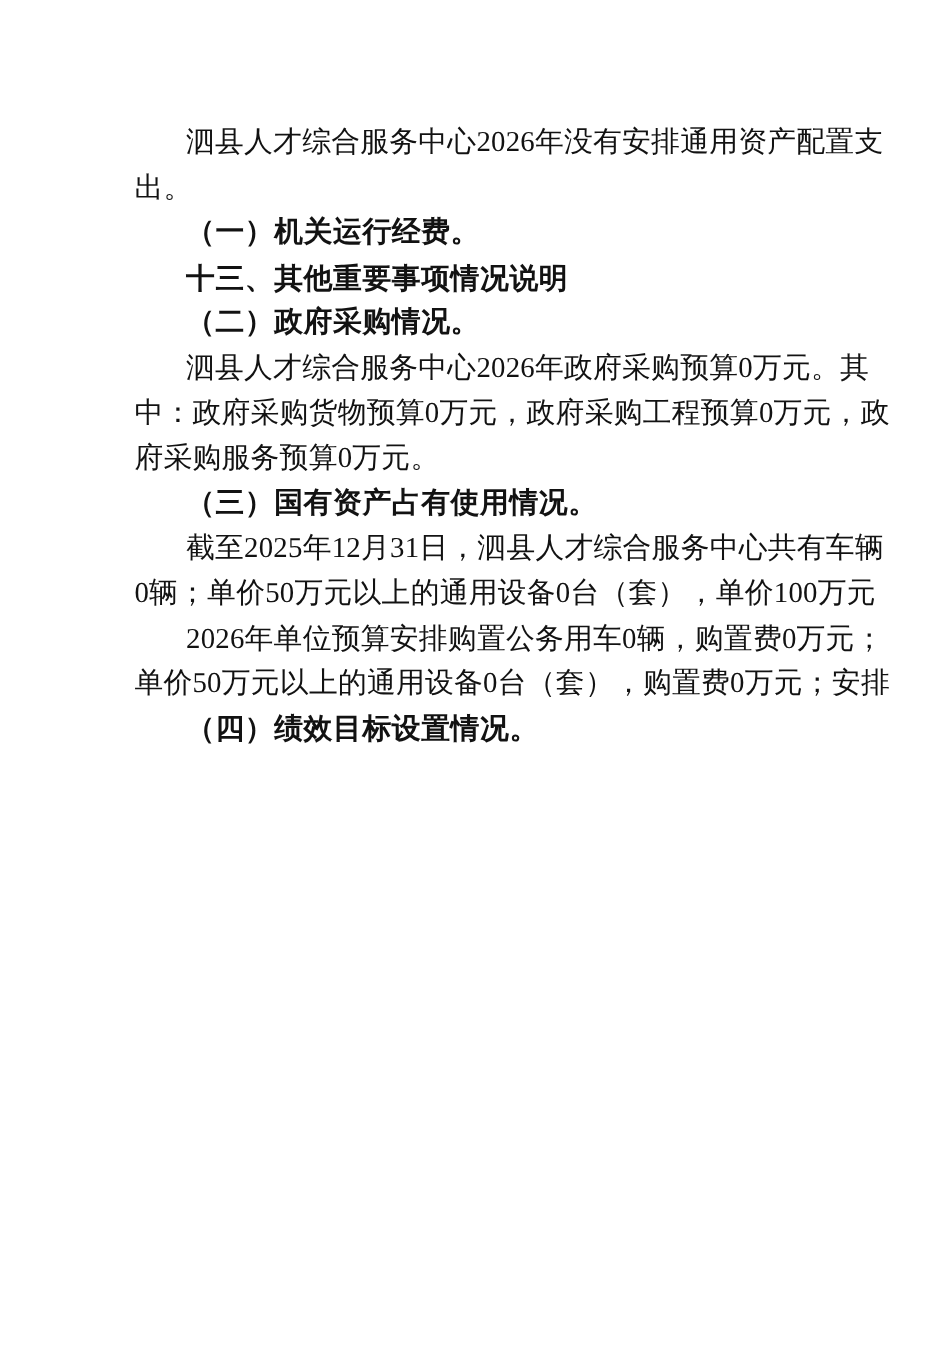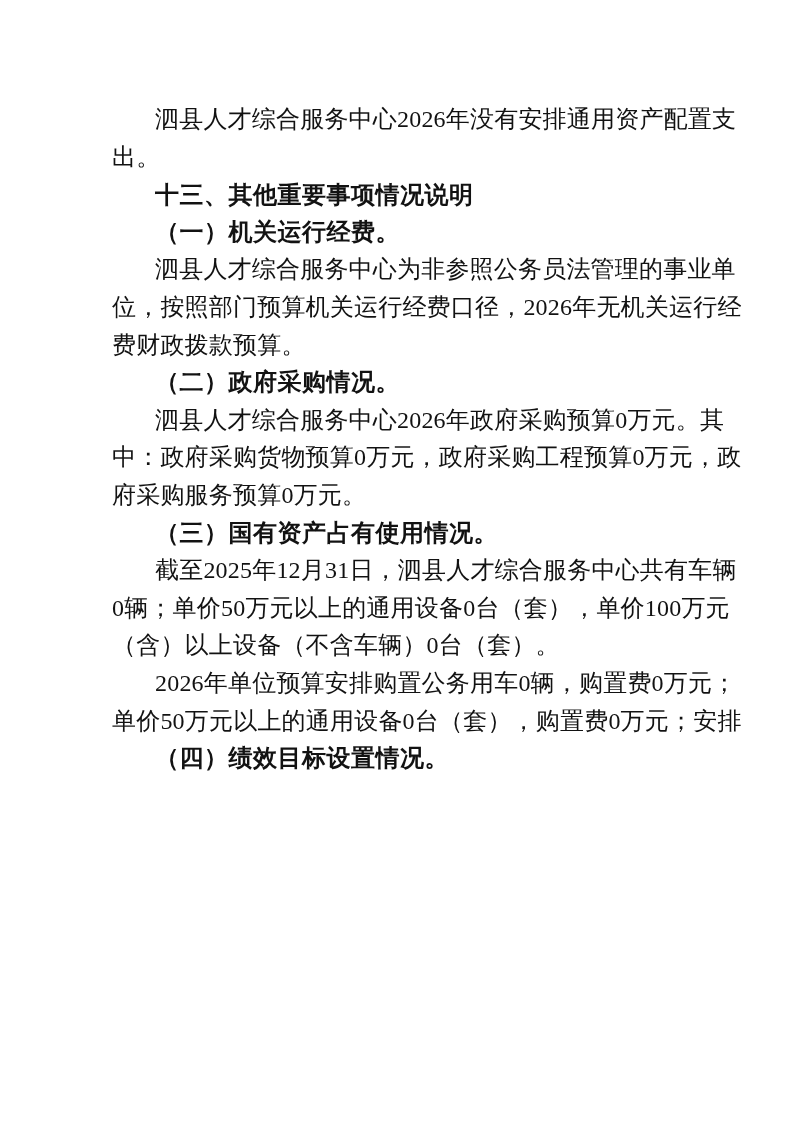--- a/index.html
+++ b/index.html
@@ -52,46 +52,40 @@
 </style>
 </head>
 <body>
 
 <div class="page">
   <div class="content" style="color: rgb(18, 18, 18);">
       <div class="block block-body">
         <div class="line indent fill">泗县人才综合服务中心2026年没有安排通用资产配置支</div>
         <div class="line">出。</div>
       </div>
-      <div class="block block-heading1">
-        <div class="line indent">十三、其他重要事项情况说明</div>
-      </div>
       <div class="block block-heading2">
         <div class="line indent">（一）机关运行经费。</div>
       </div>
-      <div class="block block-body">
-        <div class="line indent fill">泗县人才综合服务中心为非参照公务员法管理的事业单</div>
-        <div class="line fill">位，按照部门预算机关运行经费口径，2026年无机关运行经</div>
-        <div class="line">费财政拨款预算。</div>
+      <div class="block block-heading1">
+        <div class="line indent">十三、其他重要事项情况说明</div>
       </div>
       <div class="block block-heading2">
         <div class="line indent">（二）政府采购情况。</div>
       </div>
       <div class="block block-body">
         <div class="line indent fill">泗县人才综合服务中心2026年政府采购预算0万元。其</div>
         <div class="line fill">中：政府采购货物预算0万元，政府采购工程预算0万元，政</div>
         <div class="line">府采购服务预算0万元。</div>
       </div>
       <div class="block block-heading2">
         <div class="line indent">（三）国有资产占有使用情况。</div>
       </div>
       <div class="block block-body">
         <div class="line indent fill">截至2025年12月31日，泗县人才综合服务中心共有车辆</div>
         <div class="line fill">0辆；单价50万元以上的通用设备0台（套），单价100万元</div>
-        <div class="line">（含）以上设备（不含车辆）0台（套）。</div>
       </div>
       <div class="block block-body">
         <div class="line indent fill">2026年单位预算安排购置公务用车0辆，购置费0万元；</div>
         <div class="line fill">单价50万元以上的通用设备0台（套），购置费0万元；安排</div>
       </div>
       <div class="block block-heading2">
         <div class="line indent">（四）绩效目标设置情况。</div>
       </div>
     </div>
 </div>

